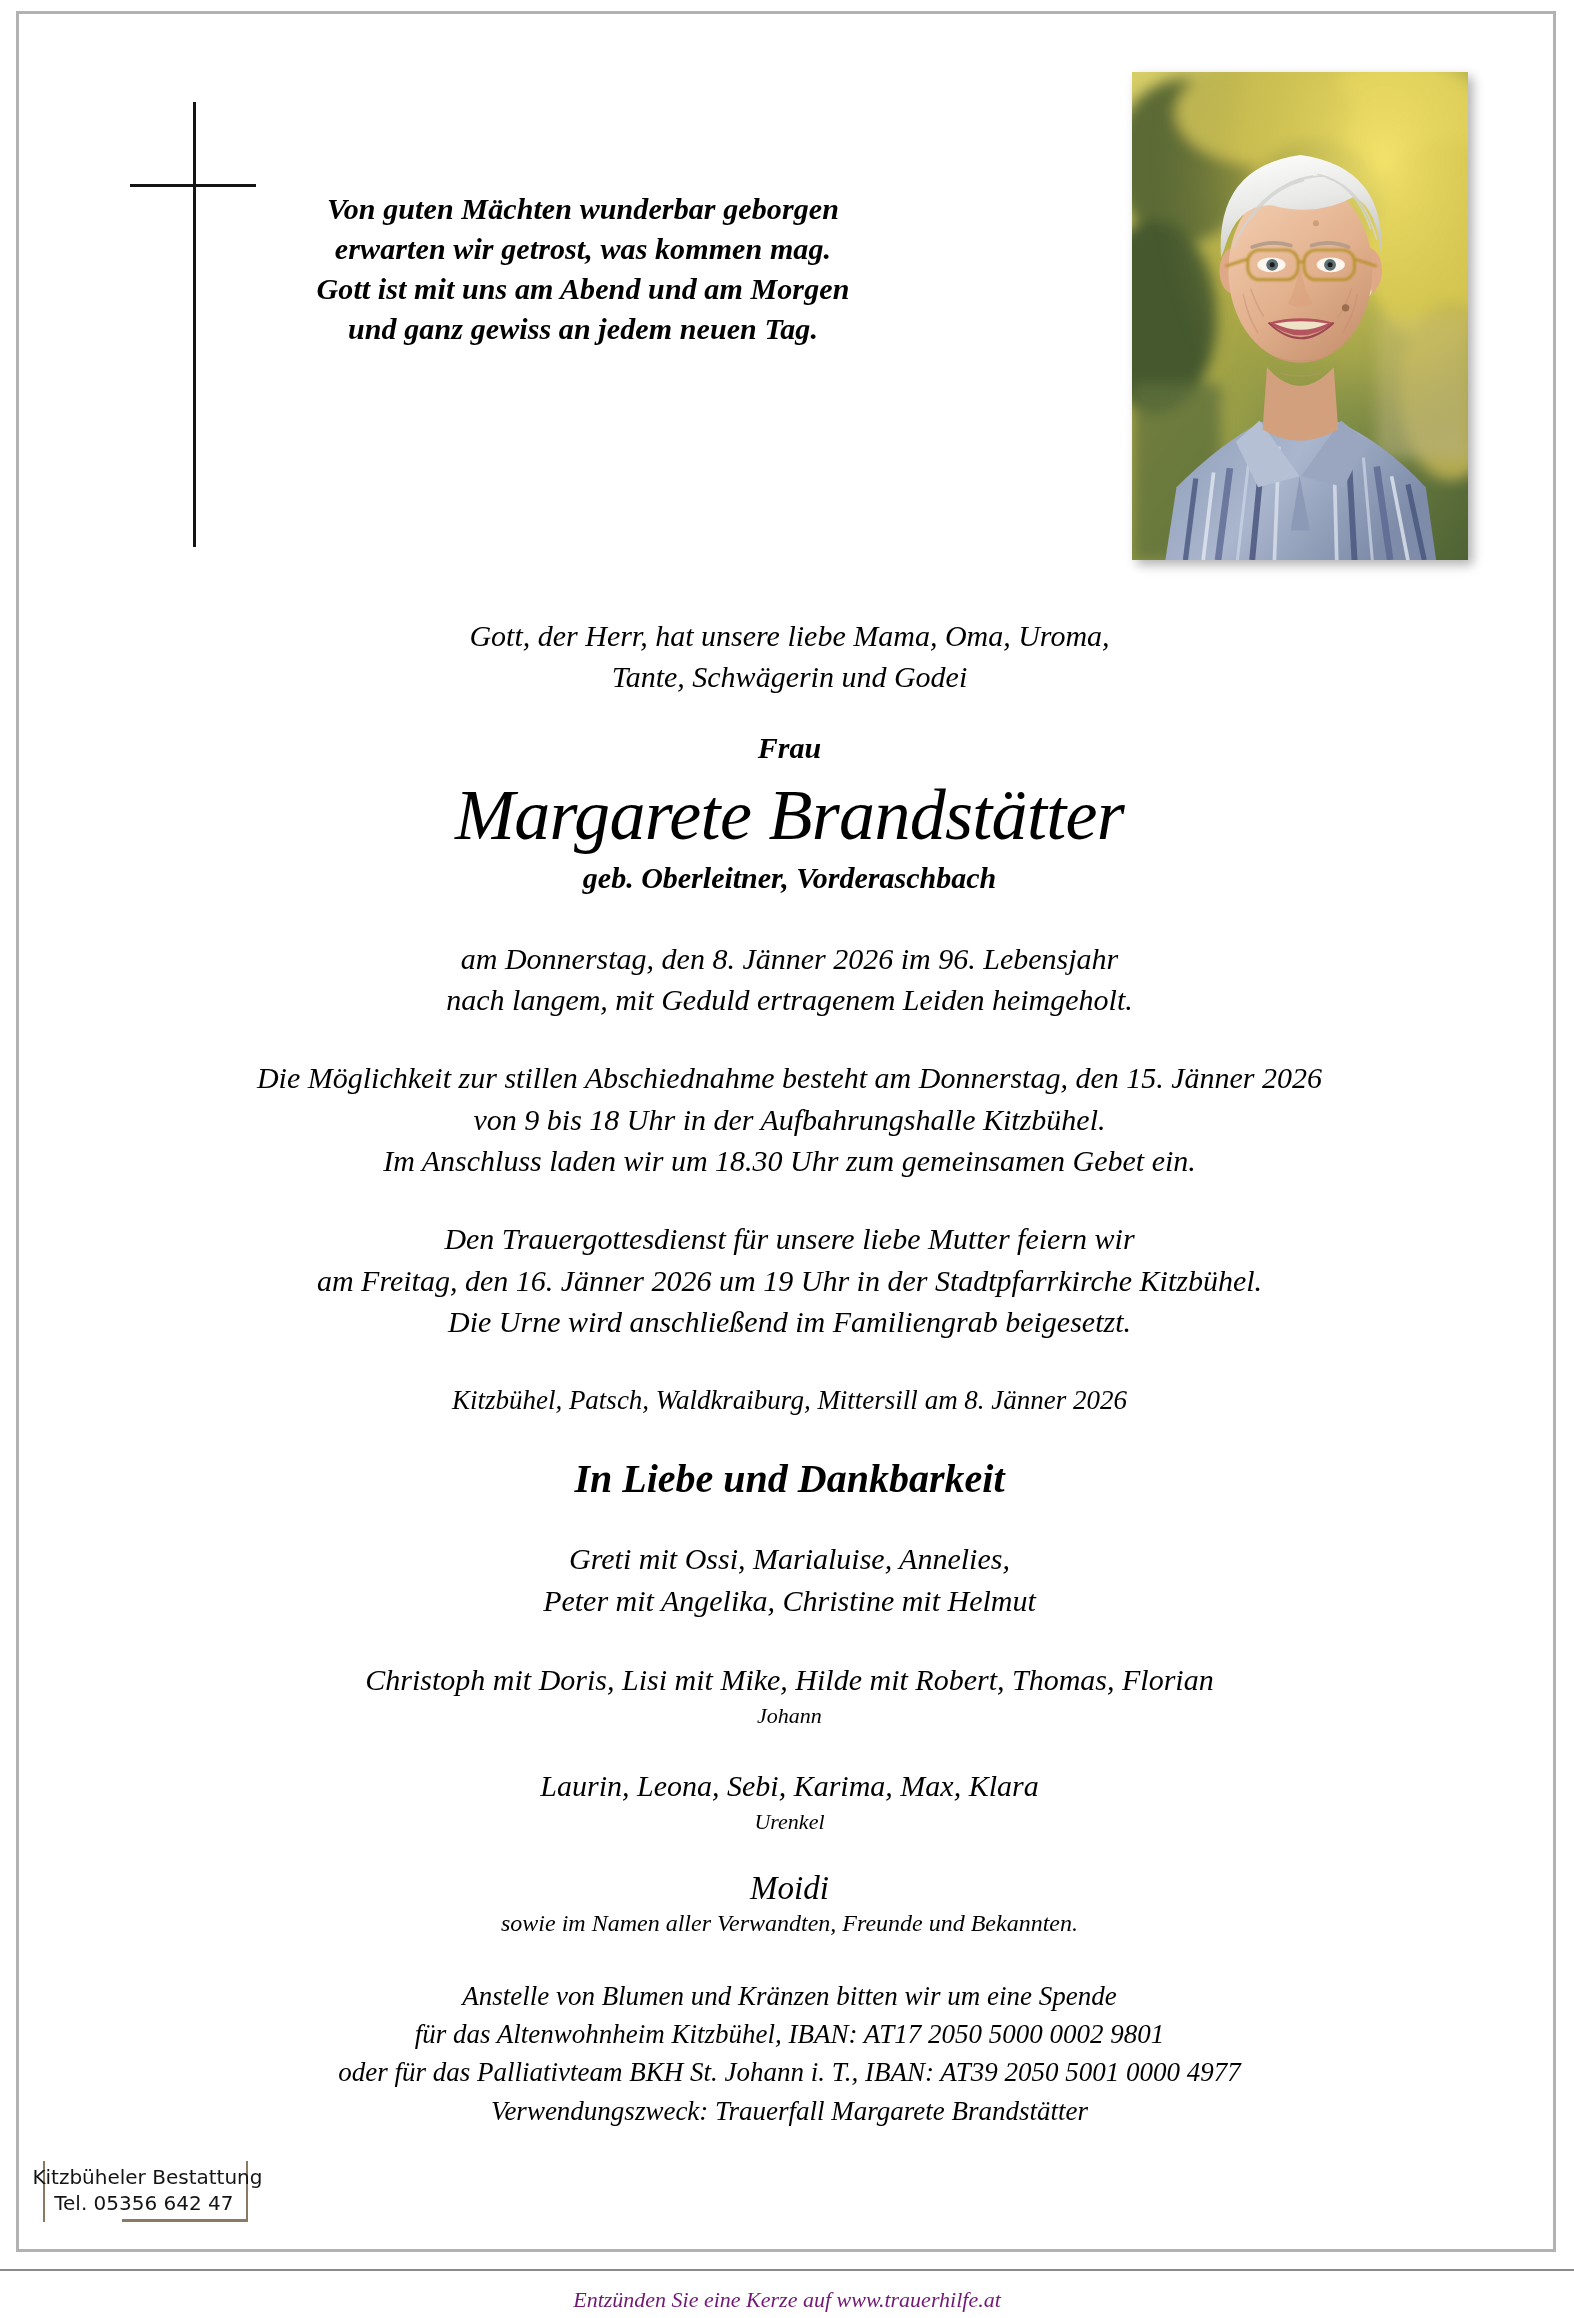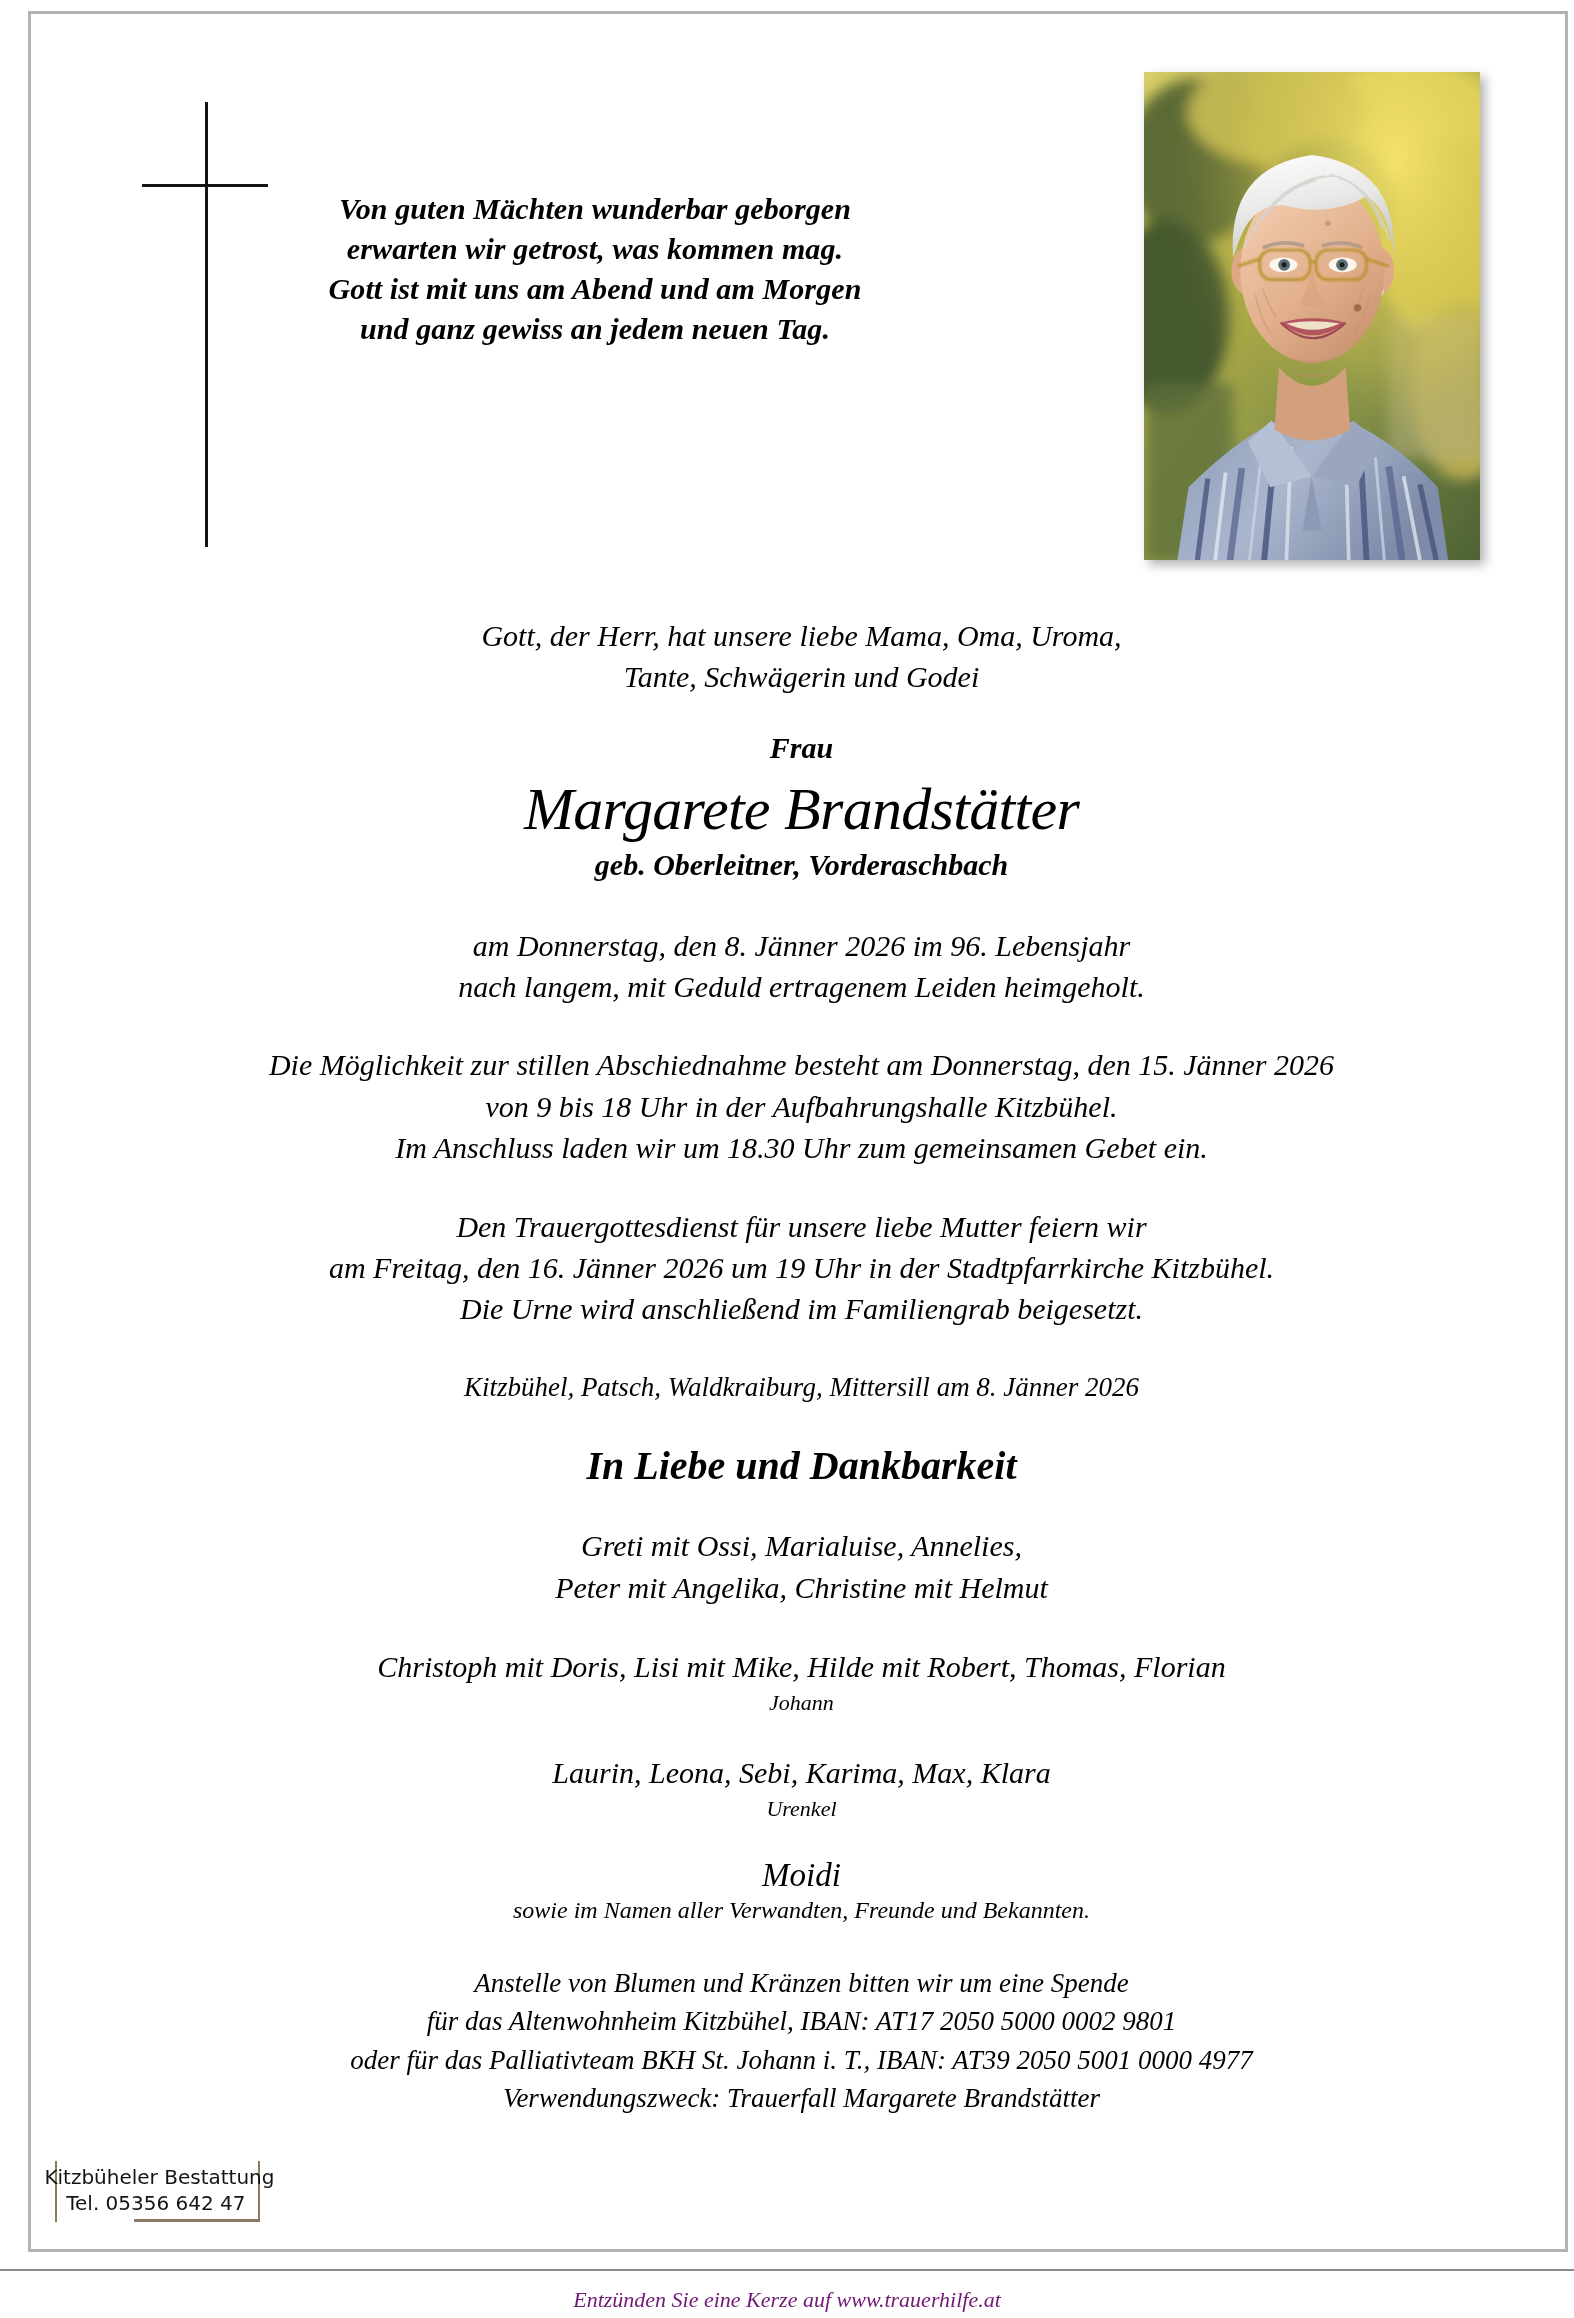--- a/index.html
+++ b/index.html
@@ -12,21 +12,21 @@
     height: 2319px;
     font-family: "Liberation Serif", serif;
     color: #000;
     position: relative;
     overflow: hidden;
   }
 
   
   #card-frame {
     position: absolute;
-    left: 28px;
+    left: 16px;
     top: 11px;
     width: 1540px;
     height: 2241px;
     border: 3.7px solid #b2b2b2;
     background: #a21caf;
     box-sizing: border-box;
   }
 
   #card-inner {
     position: absolute;
@@ -105,21 +105,21 @@
 
   .frau {
     font-style: italic;
     font-weight: bold;
     font-size: 30px;
     margin-top: 33px;
   }
 
   .bigname {
     font-style: italic;
-    font-size: 60px;
+    font-size: 72px;
     line-height: 1.08;
     margin-top: 12px;
     letter-spacing: -0.7px;
   }
 
   .maiden {
     font-style: italic;
     font-weight: bold;
     font-size: 30px;
     margin-top: 6px;

